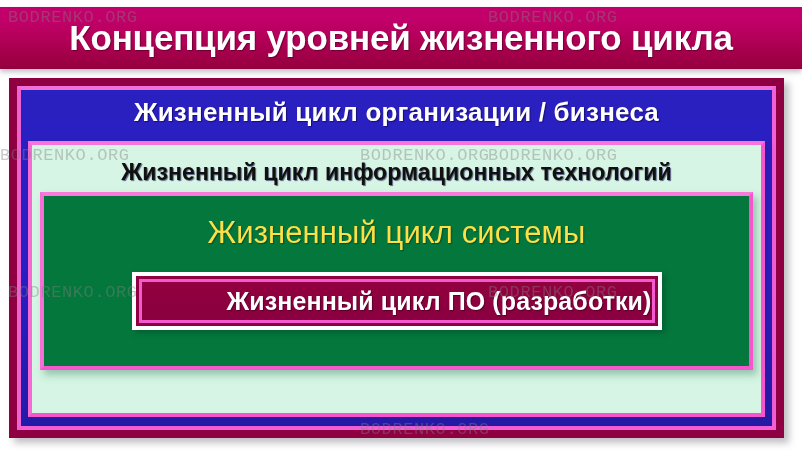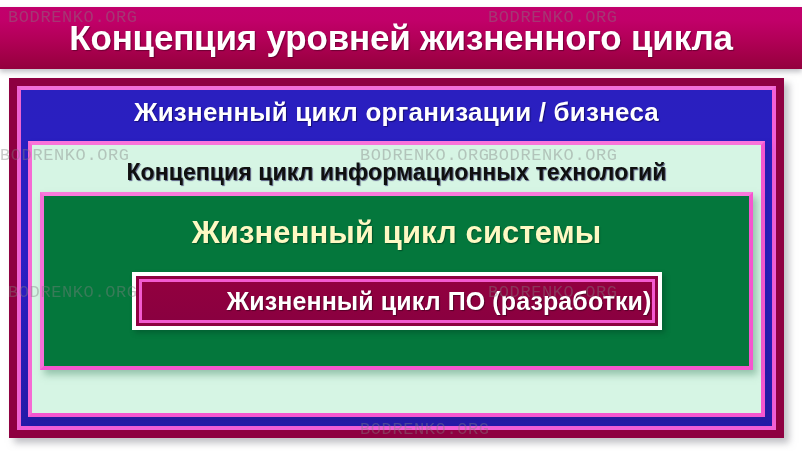--- a/index.html
+++ b/index.html
@@ -126,23 +126,23 @@
     padding: 6px 0 0 0;
     box-shadow: 4px 5px 7px rgba(90,150,120,0.5);
   }
   .level-4 > .band {
     height: 62px;
     display: flex;
     align-items: center;
     justify-content: center;
   }
   .level-4 .band-text {
-    color: #fef9c3;
+    color: #fde047;
     font-size: 31px;
-    font-weight: bold;
+    font-weight: normal;
     white-space: nowrap;
     text-shadow: 1px 1px 1px rgba(0,50,25,0.55);
   }
 
   
   .level-5-wrap {
     position: absolute;
     left: 50%;
     transform: translateX(-50%);
     top: 76px;
@@ -202,21 +202,21 @@
 
   <div class="level-1">
 
     <div class="level-2">
       <div class="band">
         <span class="band-text">Жизненный цикл организации  /  бизнеса</span>
       </div>
 
       <div class="level-3">
         <div class="band">
-          <span class="band-text">Концепция цикл информационных технологий</span>
+          <span class="band-text">Жизненный цикл информационных технологий</span>
         </div>
 
         <div class="level-4">
           <div class="band">
             <span class="band-text">Жизненный цикл системы</span>
           </div>
 
           <div class="level-5-wrap">
             <div class="level-5">
               <div class="level-5-inner">

